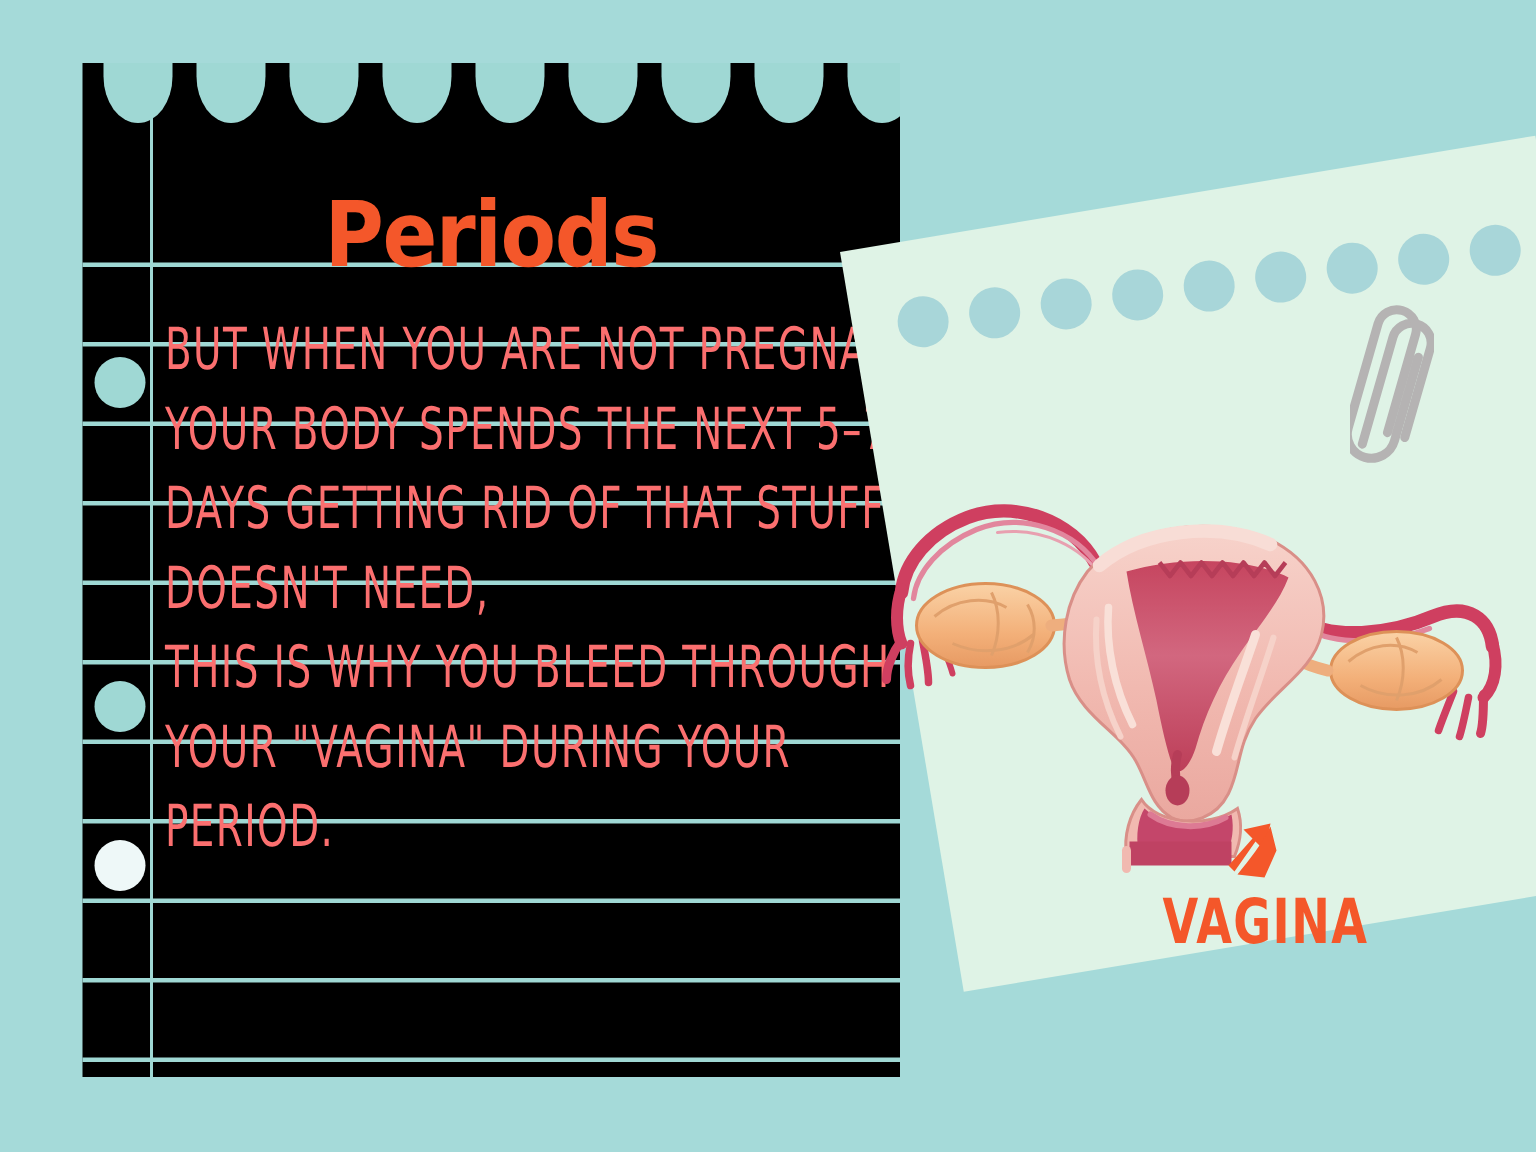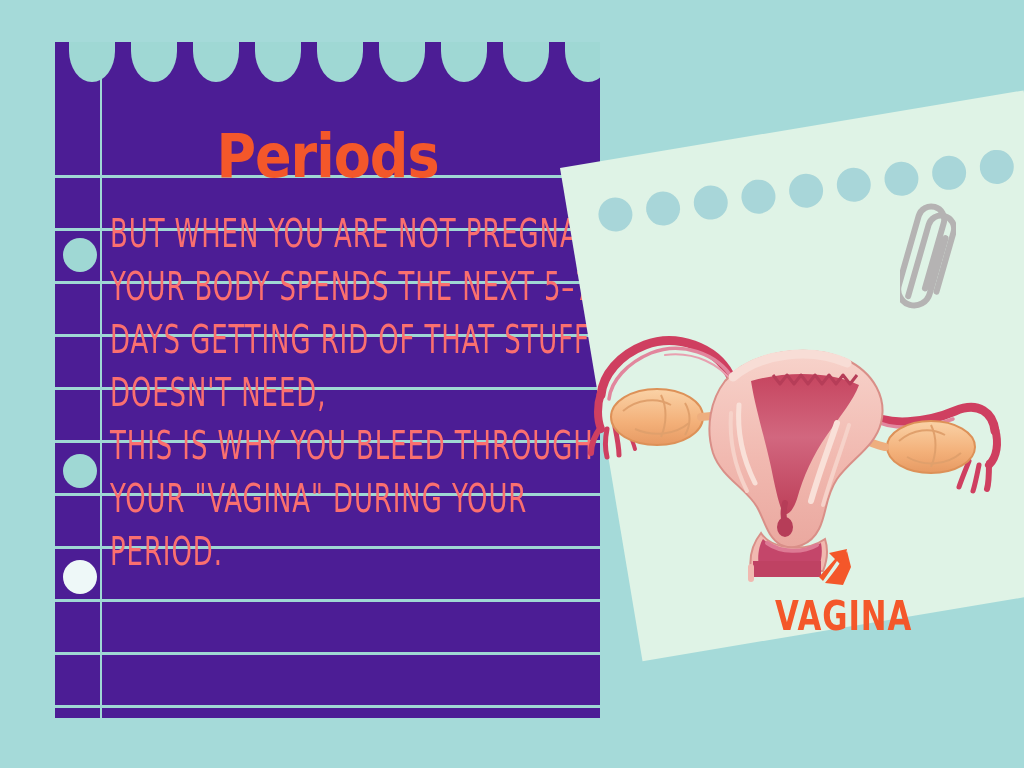--- a/index.html
+++ b/index.html
@@ -5,21 +5,21 @@
   html,body{margin:0;padding:0;}
   body{
     width:1024px;height:768px;overflow:hidden;position:relative;
     background:#a5dad9;
     font-family:"DejaVu Sans", sans-serif;
   }
 
   
   #notebook{
     position:absolute;left:55px;top:42px;width:545px;height:676px;
-    background:#4c1d95;
+    background:#000000;
     z-index:2;
   }
   
   .scallop-row{
     position:absolute;left:0;top:0;width:545px;height:42px;
     overflow:hidden;pointer-events:none;
   }
   .scallop{
     position:absolute;top:-22px;width:46px;height:62px;
     background:#9fd8d4;border-radius:0 0 50% 50%;

